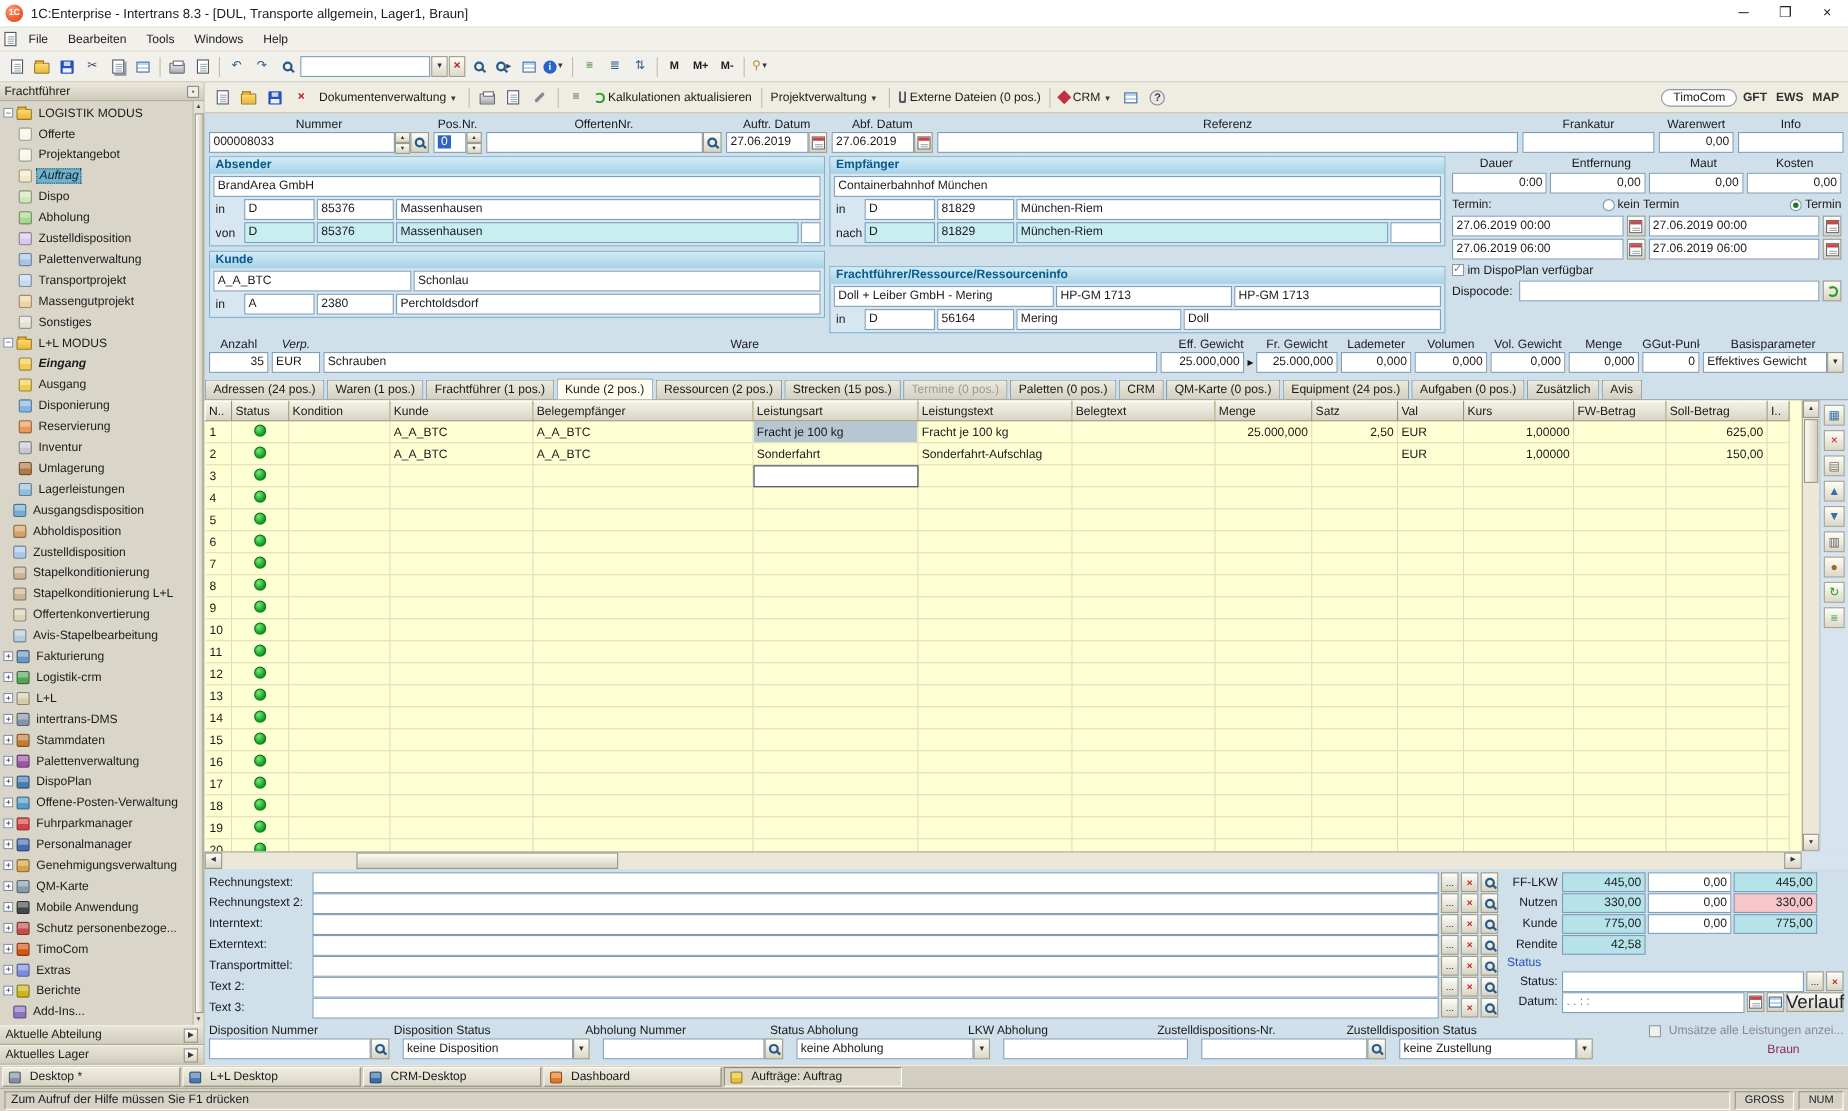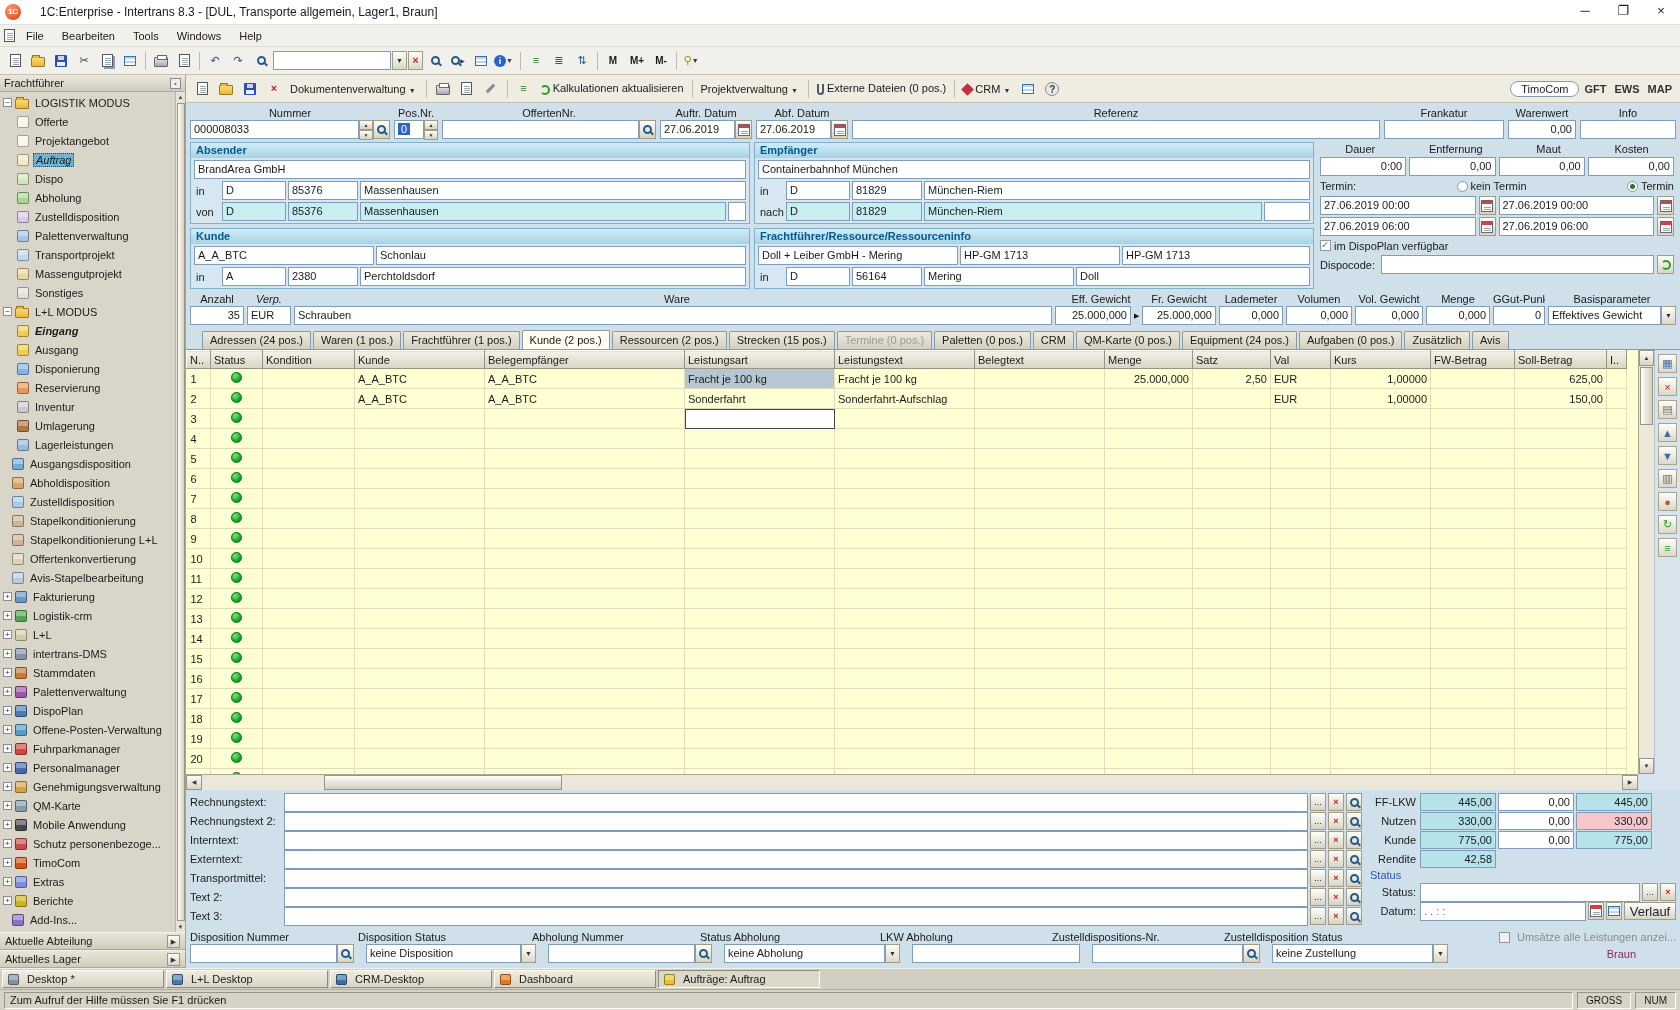--- a/index.html
+++ b/index.html
@@ -6,21 +6,21 @@
   html,body { width:1680px; height:1010px; overflow:hidden; }
   body { font-family:"Liberation Sans","DejaVu Sans",sans-serif; font-size:11px; color:#1a1a1a; background:#d6d2c6; }
   #app { width:1680px; height:1010px; display:flex; flex-direction:column; }
   .row { display:flex; align-items:center; }
   .flex1 { flex:1 1 auto; min-width:0; }
   .r { text-align:right; }
 
   
   .titlebar { flex:0 0 24px; background:#fff; display:flex; align-items:center; padding-left:5px; border-bottom:1px solid #e0e0e0; }
   .logo1c { width:16px; height:16px; border-radius:50%; background:radial-gradient(circle at 35% 30%, #ff9a70, #e03808); color:#fff; font-weight:bold; font-size:8px; text-align:center; line-height:16px; }
-  .tb-title { margin-left:19px; font-size:12px;text-align:center; }
+  .tb-title { margin-left:7px; font-size:12px;text-align:center; }
   .tb-btns { margin-left:auto; display:flex; height:24px; }
   .tb-btn { width:38px; text-align:center; line-height:22px; font-size:13px; color:#222; }
 
   
   .menubar { flex:0 0 22px; background:#f2f0ea; display:flex; align-items:center; padding-left:4px; border-bottom:1px solid #dedacb; }
   .menu-item {  padding:3px 9px; }
   .toolbar { flex:0 0 28px; background:#f2f0ea; display:flex; align-items:center; gap:1px; padding:0 4px; border-bottom:1px solid #c6c2b2; }
   .tbtn { min-width:22px; height:22px; display:flex; align-items:center; justify-content:center; border:1px solid transparent; border-radius:2px; }
   .sep { width:1px; height:18px; background:#c0bcac; margin:0 3px; flex:0 0 1px; }
   .mbtn { font-weight:bold; font-size:10px; padding:0 4px; }
@@ -95,21 +95,21 @@
   .grp { display:flex; align-items:center; }
   .spin { width:14px; height:19px; display:flex; flex-direction:column; }
   .spin span { flex:1; border:1px solid #a09c8a; background:linear-gradient(#fefef8,#d8d4c4); font-size:5px; line-height:8px; text-align:center; color:#333; }
   .btn16 { width:17px; height:19px; background:linear-gradient(#fefef8,#d8d4c4); border:1px solid #a09c8a; display:flex; align-items:center; justify-content:center; }
   .btn15 { width:16px; height:18px; background:linear-gradient(#fefef8,#d8d4c4); border:1px solid #a09c8a; display:flex; align-items:center; justify-content:center; font-size:9px; color:#223; flex:0 0 16px; }
   .seltext { background:#2e64c8; color:#fff; padding:0 3px; }
 
   
   .addr { display:flex; gap:4px; margin-top:3px; }
   .col-l { flex:0 0 560px; display:flex; flex-direction:column; gap:4px; }
-  .col-m { flex:0 0 560px; display:flex; flex-direction:column; gap:4px; }
+  .col-m { flex:0 0 560px; display:flex; flex-direction:column; gap:18px; }
   .col-r { flex:1 1 auto; }
   .sec { border:1px solid #7fb2cc; background:#d7e7f2; }
   .sec-h { height:15px; background:linear-gradient(#d2ecf6,#a6d2e6); color:#075a8e; font-weight:bold; padding:0 5px; line-height:15px; }
   .sec-b { padding:2px 3px; display:flex; flex-direction:column; gap:2px; }
   .slab { width:26px; flex:0 0 26px; padding-left:2px; }
   .w64 { width:64px; flex:0 0 64px; } .w70 { width:70px; flex:0 0 70px; } .w18 { width:18px; flex:0 0 18px; }
   .sec-b .row { gap:2px; }
 
   .rpanel { display:flex; flex-direction:column; gap:2px; padding:0 2px; }
   .rpanel .row { gap:3px; }
@@ -121,21 +121,21 @@
 
   
   .wlabels { display:flex; align-items:flex-end; gap:3px; height:13px; margin-top:3px; }
   .wfields { display:flex; align-items:center; gap:3px; margin-top:1px; }
   .mwrap { display:flex; gap:3px; align-items:center; }
   .combo { display:flex; flex:0 0 auto; }
   .combo .ctext { flex:1 1 auto; background:#fff; border:1px solid #7f9db9; height:19px; line-height:17px; padding:0 3px; overflow:hidden; white-space:nowrap; }
   .marrow { font-size:7px; color:#111; width:5px; }
 
   
-  .tabstrip { display:flex; align-items:flex-end; padding:2px 16px 0; height:21px; }
+  .tabstrip { display:flex; align-items:flex-end; padding:2px 0 0; height:21px; }
   .tab { border:1px solid #8a98a8; border-bottom:none; background:linear-gradient(#eeeadc,#d4d0c0); padding:2px 7px 3px; margin-right:2px; border-radius:2px 2px 0 0; white-space:nowrap; }
   .tab.active { background:#fffdf0; padding-top:3px; position:relative; }
   .tab.disabled { color:#9a9a9a; }
 
   
   .grid-area { flex:1 1 auto; display:flex; min-height:0; border-top:1px solid #8a98a8; }
   .tbl-viewport { flex:1 1 auto; overflow:hidden; background:#ffffd4; }
   table.tbl { border-collapse:collapse; table-layout:fixed; width:1440px; }
   .tbl th { background:linear-gradient(#f4f2e8,#d8d4c4); border:1px solid; border-color:#fff #98947f #98947f #fff; font-weight:normal; height:18px; padding:0 3px; text-align:left; overflow:hidden; white-space:nowrap; }
   .tbl td { border-right:1px solid #e0ddb8; border-bottom:1px solid #e0ddb8; height:20px; padding:0 3px; overflow:hidden; white-space:nowrap; background:#ffffd4; }
@@ -1333,21 +1333,21 @@
           </div>
           <div class="totrow">
             <span class="totlab">Datum:</span>
             <span class="inp flex1" style="color:#777;">.  .      :    :</span>
             <span class="btn15">
                 <span class="ic ic-cal"></span>
               </span>
             <span class="btn15">
                 <span class="ic ic-grid"></span>
               </span>
-            <span class="btn15" style="flex:0 0 52px;width:52px;font-size:13px;">Verlauf</span>
+            <span class="btn15" style="flex:0 0 52px;width:52px;font-size:17px;">Verlauf</span>
           </div>
         </div>
       </div>
 
       <div class="dispo-area">
         <div class="dispo-h">
             <span style="width: 164px; flex: 0 0 164px;">Disposition Nummer</span>
             <span style="width: 170px; flex: 0 0 170px;">Disposition Status</span>
             <span style="width: 164px; flex: 0 0 164px;">Abholung Nummer</span>
             <span style="width: 176px; flex: 0 0 176px;">Status Abholung</span>

